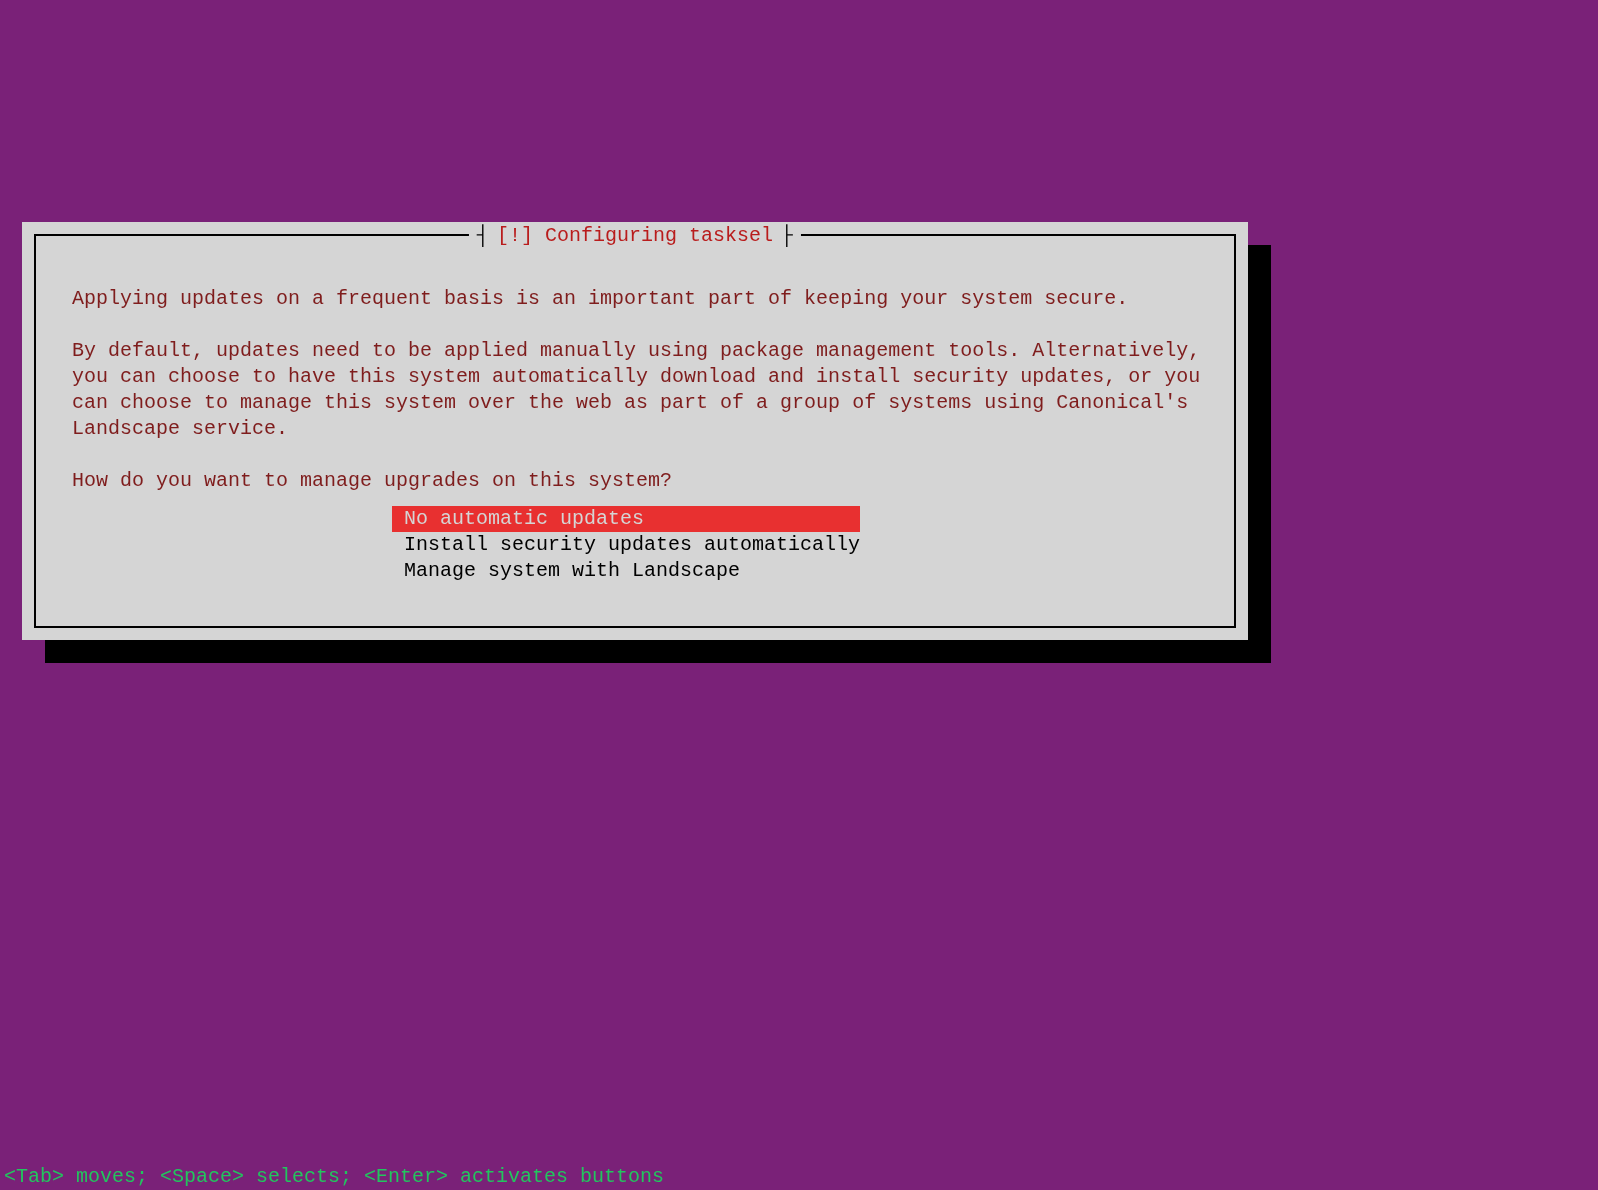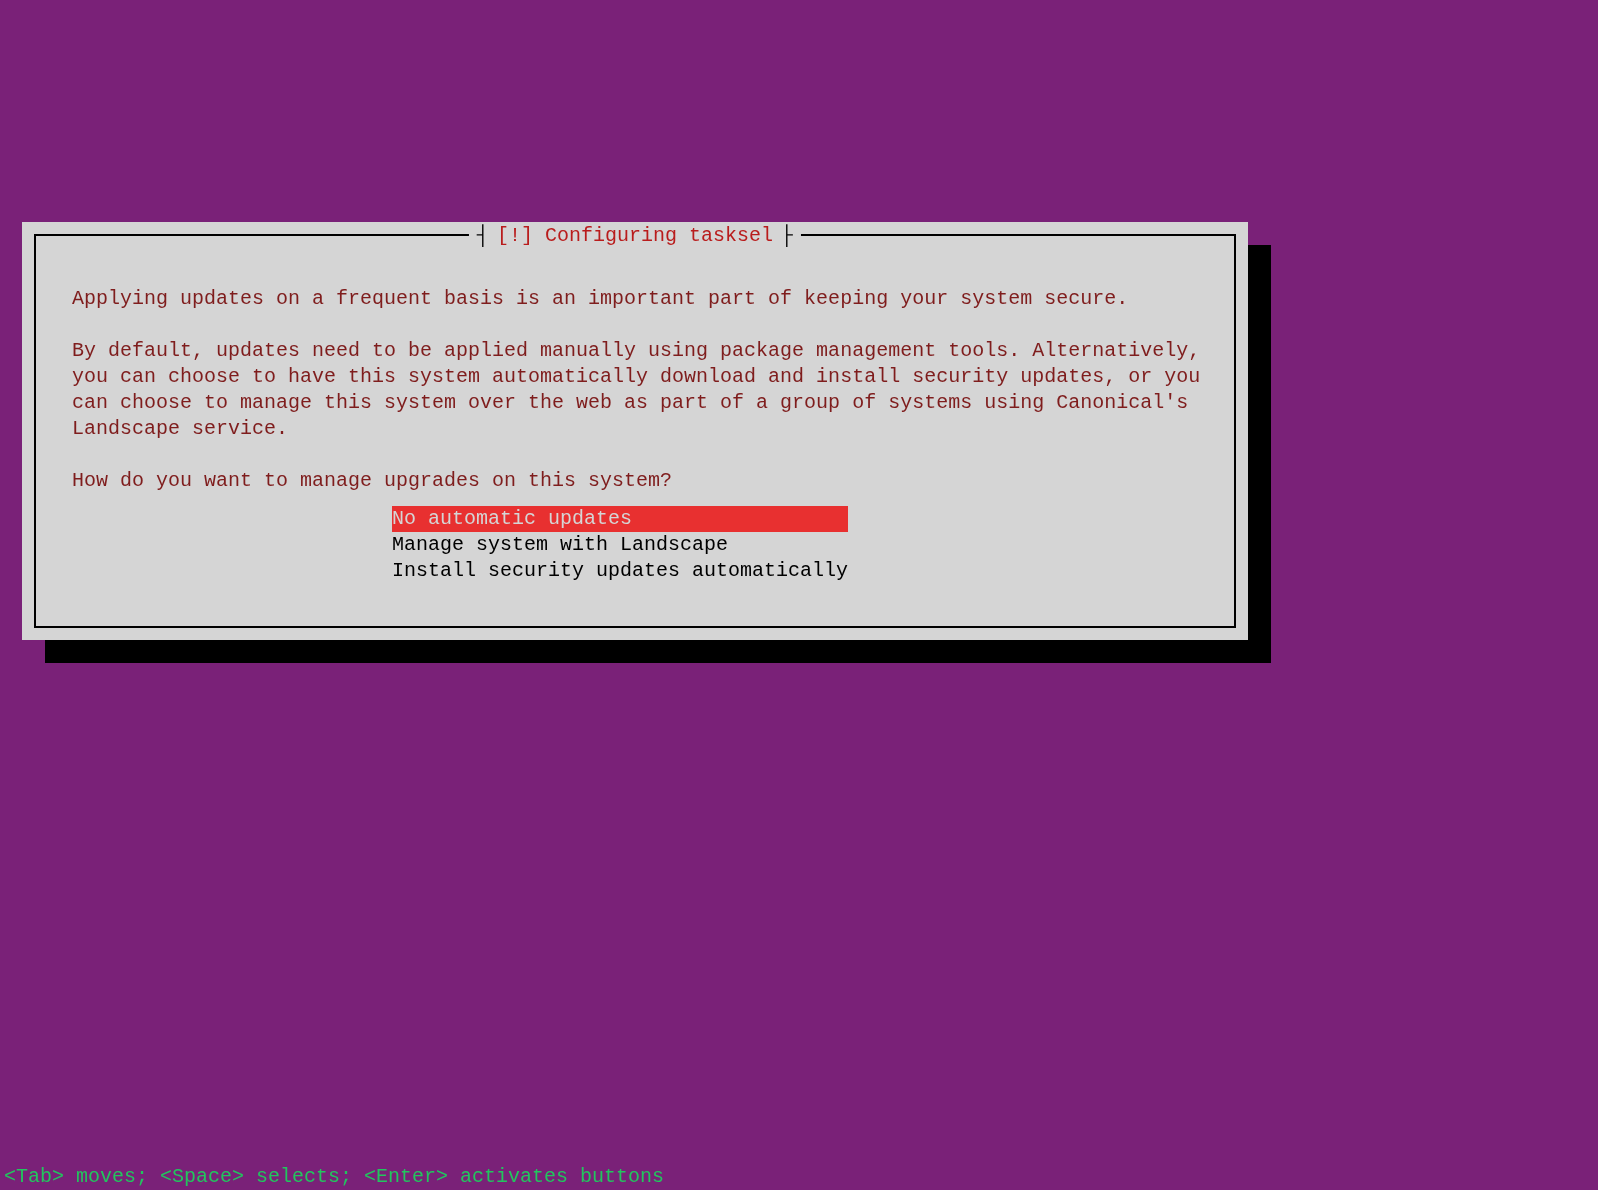--- a/index.html
+++ b/index.html
@@ -72,20 +72,21 @@
     .options {
       position: absolute;
       left: 370px;
       top: 284px;
     }
     .option {
       color: #000000;
       line-height: 26px;
       white-space: pre;
       cursor: pointer;
+      padding-left: 12px;
     }
     .option.selected {
       background: #e83030;
       color: #d5d5d5;
     }
     .footer {
       position: absolute;
       left: 4px;
       bottom: 2px;
       color: #22c55e;
@@ -103,18 +104,18 @@
     <span class="dialog-title">[!] Configuring tasksel</span>
     <span class="title-dash">├</span>
   </div>
   <div class="dialog-body">
     <p>Applying updates on a frequent basis is an important part of keeping your system secure.</p>
     <p>By default, updates need to be applied manually using package management tools. Alternatively, you can choose to have this system automatically download and install security updates, or you can choose to manage this system over the web as part of a group of systems using Canonical's Landscape service.</p>
     <p class="tight">How do you want to manage upgrades on this system?</p>
   </div>
   <div class="options">
     <div class="option selected">No automatic updates                  </div>
+    <div class="option">Install security updates automatically</div>
     <div class="option">Manage system with Landscape          </div>
-    <div class="option">Install security updates automatically</div>
   </div>
 </div>
 
 <div class="footer">&lt;Tab&gt; moves; &lt;Space&gt; selects; &lt;Enter&gt; activates buttons</div>
 
 </body></html>

